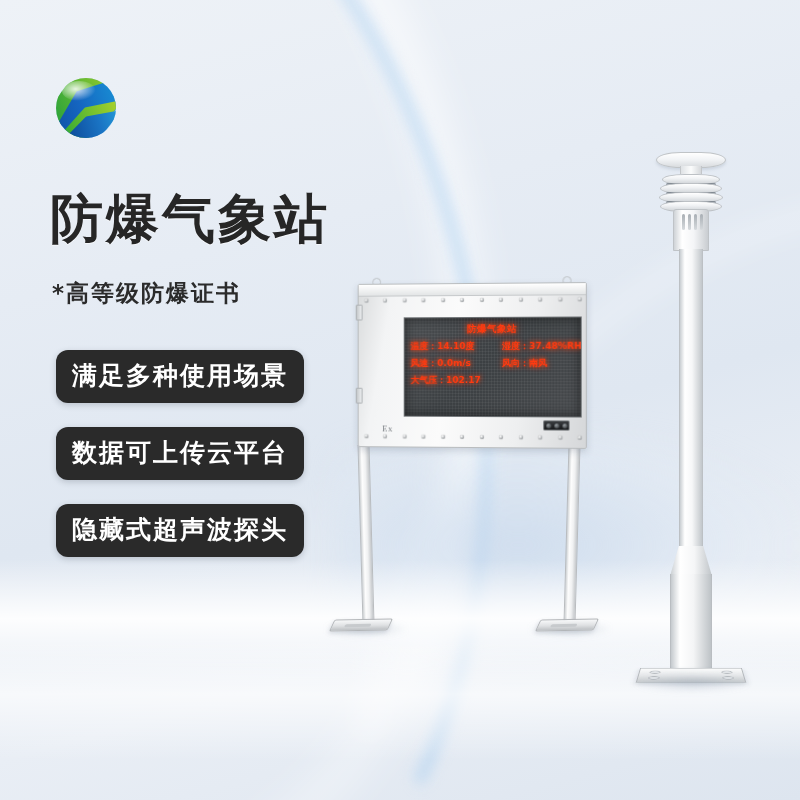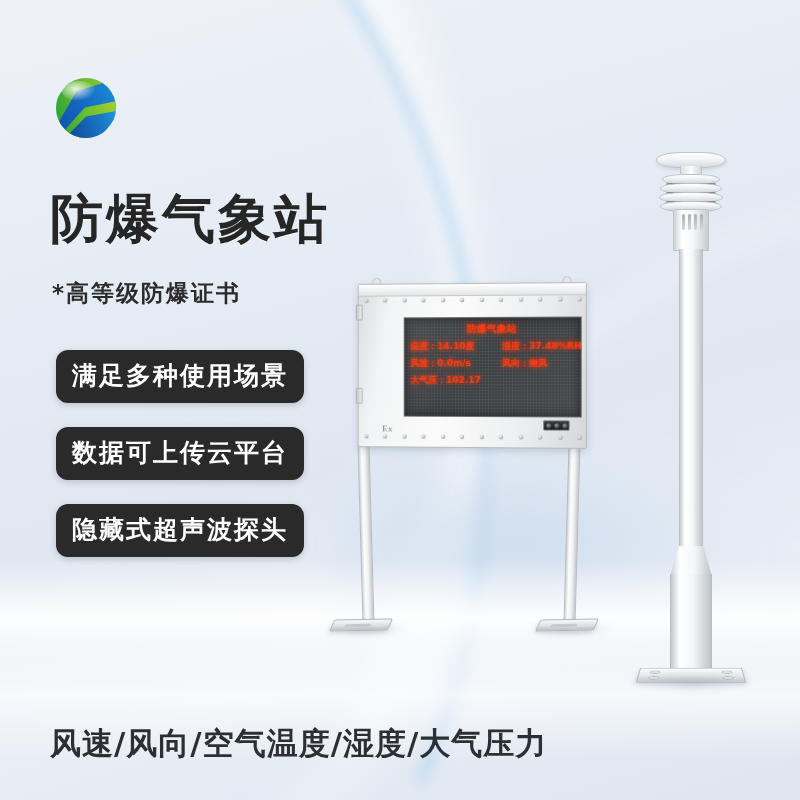--- a/index.html
+++ b/index.html
@@ -489,15 +489,14 @@
     <div class="mast-lower"></div>
     <div class="base-plate">
       <div class="base-hole bh1"></div>
       <div class="base-hole bh2"></div>
       <div class="base-hole bh3"></div>
       <div class="base-hole bh4"></div>
     </div>
     <div class="shadow-soft sh-mast"></div>
   </div>
 
-  <div id="bottom-spec">风速/风向/空气温度/湿度/大气压力</div>
 
 </div>
 
 </body></html>

